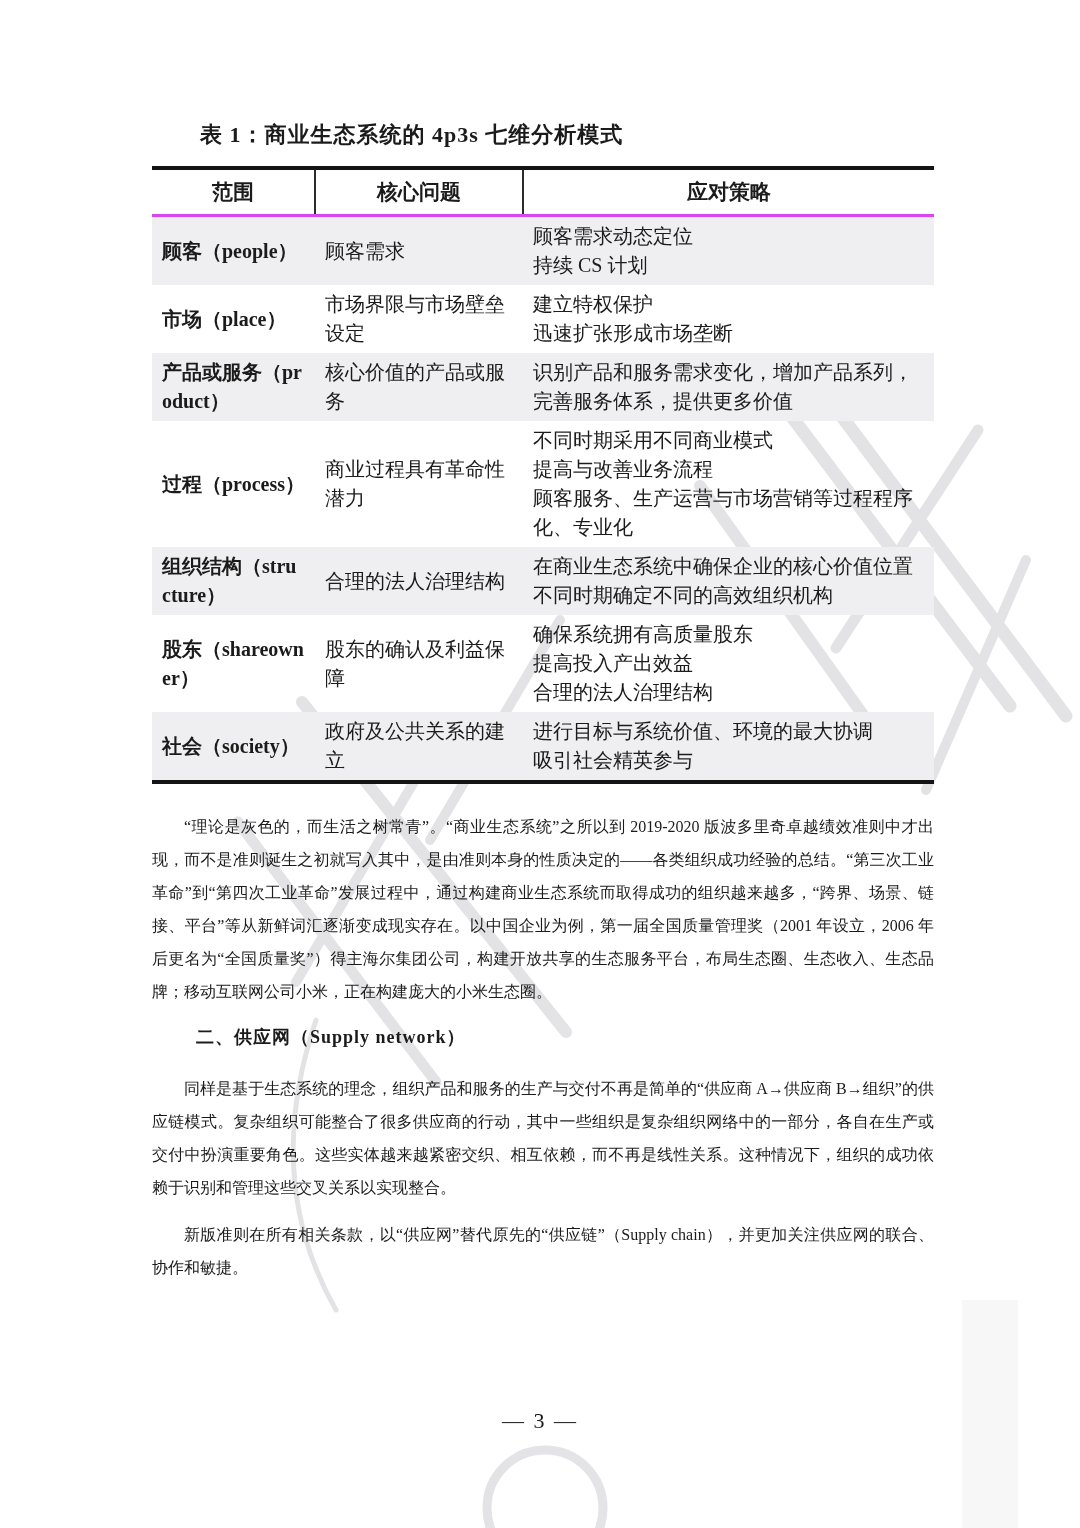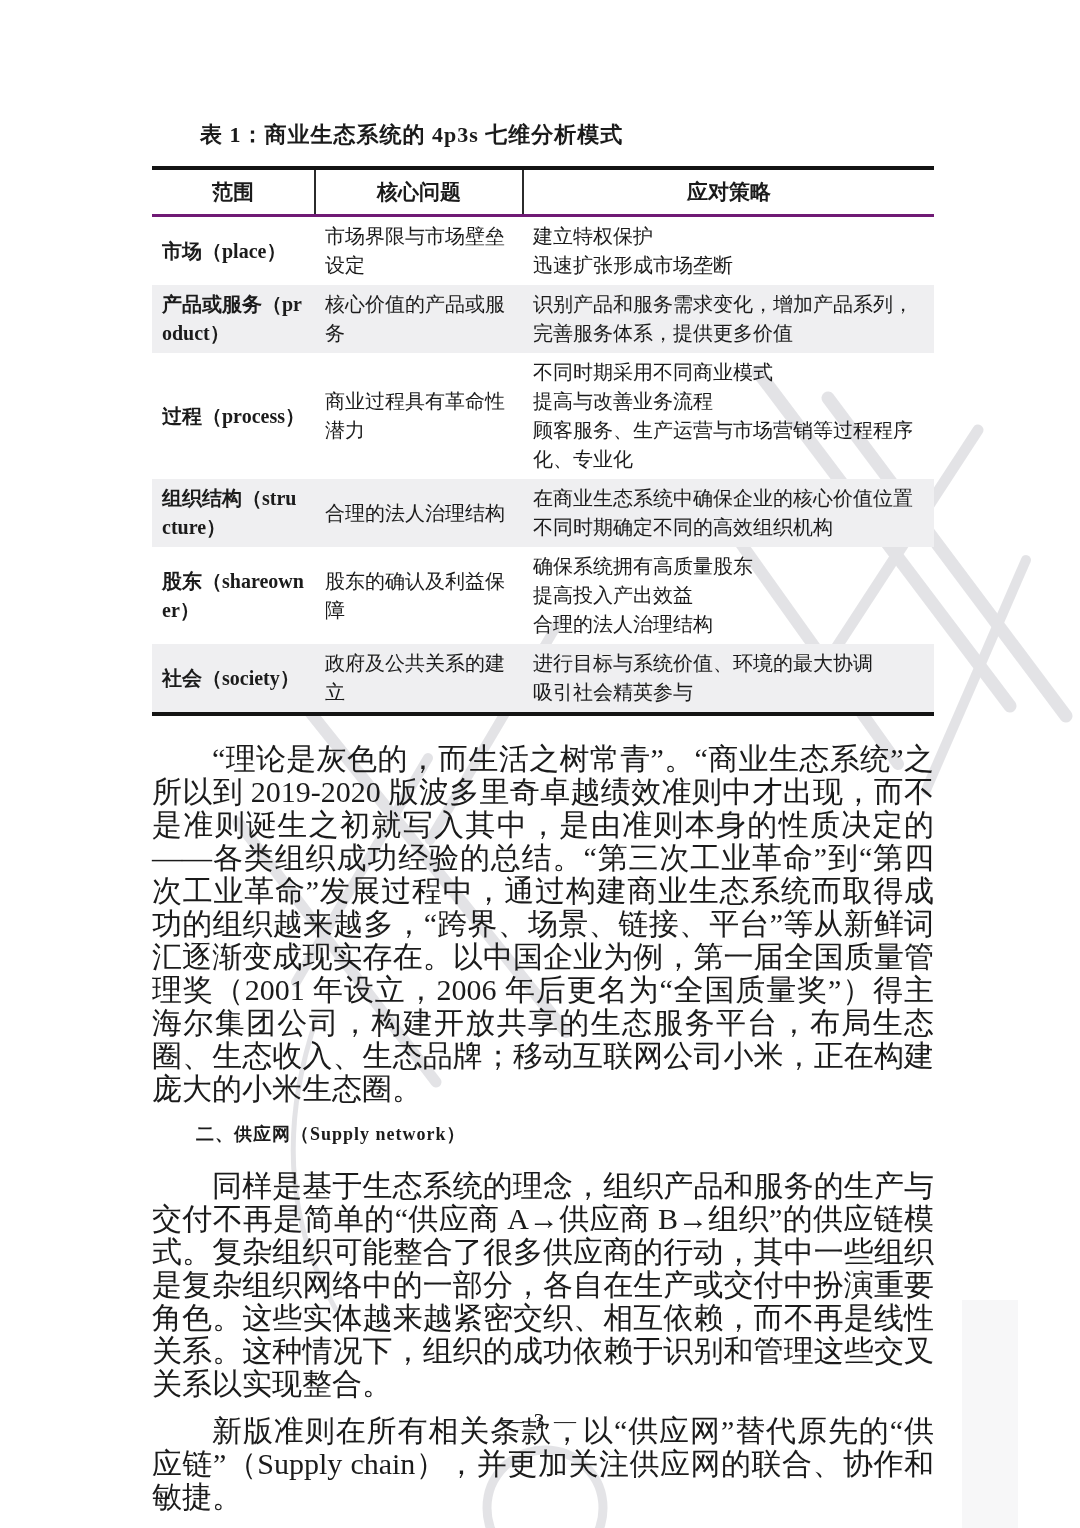--- a/index.html
+++ b/index.html
@@ -24,35 +24,35 @@
   }
   table.analysis-table {
     width: 100%; border-collapse: collapse; table-layout: fixed;
     border-top: 4px solid #141414; border-bottom: 4px solid #141414;
     font-size: 20px;
   }
   table.analysis-table col.c1 { width: 163px; }
   table.analysis-table col.c2 { width: 208px; }
   table.analysis-table col.c3 { width: 411px; }
   table.analysis-table thead th {
-    border-bottom: 3px solid #701a75;
+    border-bottom: 3px solid #d946ef;
     background: #ffffff;
     font-weight: 700; font-size: 21px;
     text-align: center; padding: 8px 4px; line-height: 28px;
   }
   table.analysis-table thead th + th { border-left: 2px solid #2b2b2b; }
   table.analysis-table td {
     padding: 5px 10px; line-height: 29px; vertical-align: middle;
     word-break: break-all;
   }
   table.analysis-table tr.striped { background: #efeff1; }
   td.scope-cell { font-weight: 700; padding-left: 13px; }
   .strategy-line { margin: 0; }
   .para {
-    font-size: 30px; line-height: 33px; text-align: justify;
+    font-size: 16px; line-height: 33px; text-align: justify;
     text-indent: 2em; margin: 0;
   }
   .para-1 { margin-top: 26px; }
   .para-2 { margin-top: 8px; }
   .section-heading {
     font-size: 18px; font-weight: 700; letter-spacing: 1px;
     padding-left: 44px; margin: 12px 0 6px 0; line-height: 34px;
   }
   .para-3 { margin-top: 18px; }
   .para-4 { margin-top: 14px; }
@@ -92,20 +92,28 @@
         <col class="c3">
       </colgroup>
     <thead>
       <tr>
         <th>范围</th>
         <th>核心问题</th>
         <th>应对策略</th>
       </tr>
     </thead>
     <tbody>
+      <tr class="striped">
+        <td class="scope-cell">顾客（people）</td>
+        <td>顾客需求</td>
+        <td>
+          <div class="strategy-line">顾客需求动态定位</div>
+          <div class="strategy-line">持续 CS 计划</div>
+        </td>
+      </tr>
       <tr>
         <td class="scope-cell">市场（place）</td>
         <td>市场界限与市场壁垒设定</td>
         <td>
           <div class="strategy-line">建立特权保护</div>
           <div class="strategy-line">迅速扩张形成市场垄断</div>
         </td>
       </tr>
       <tr class="striped">
         <td class="scope-cell">产品或服务（product）</td>

